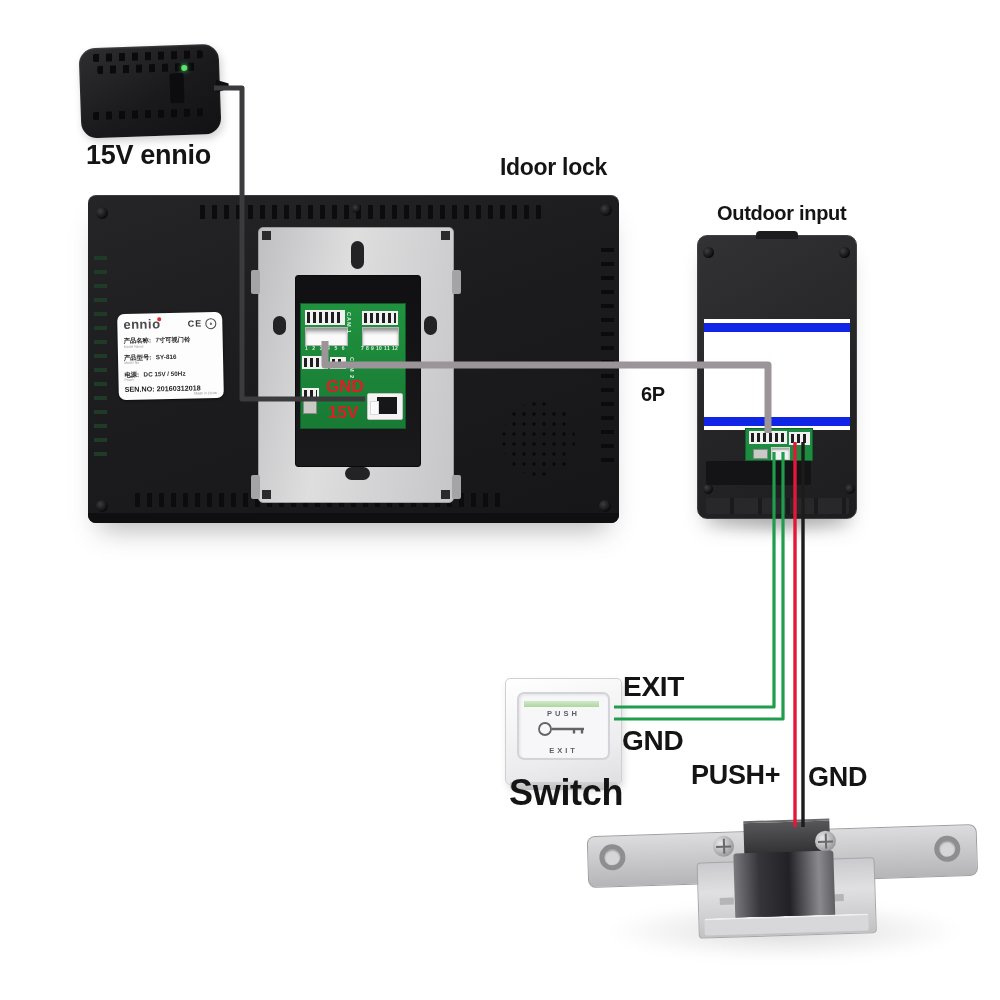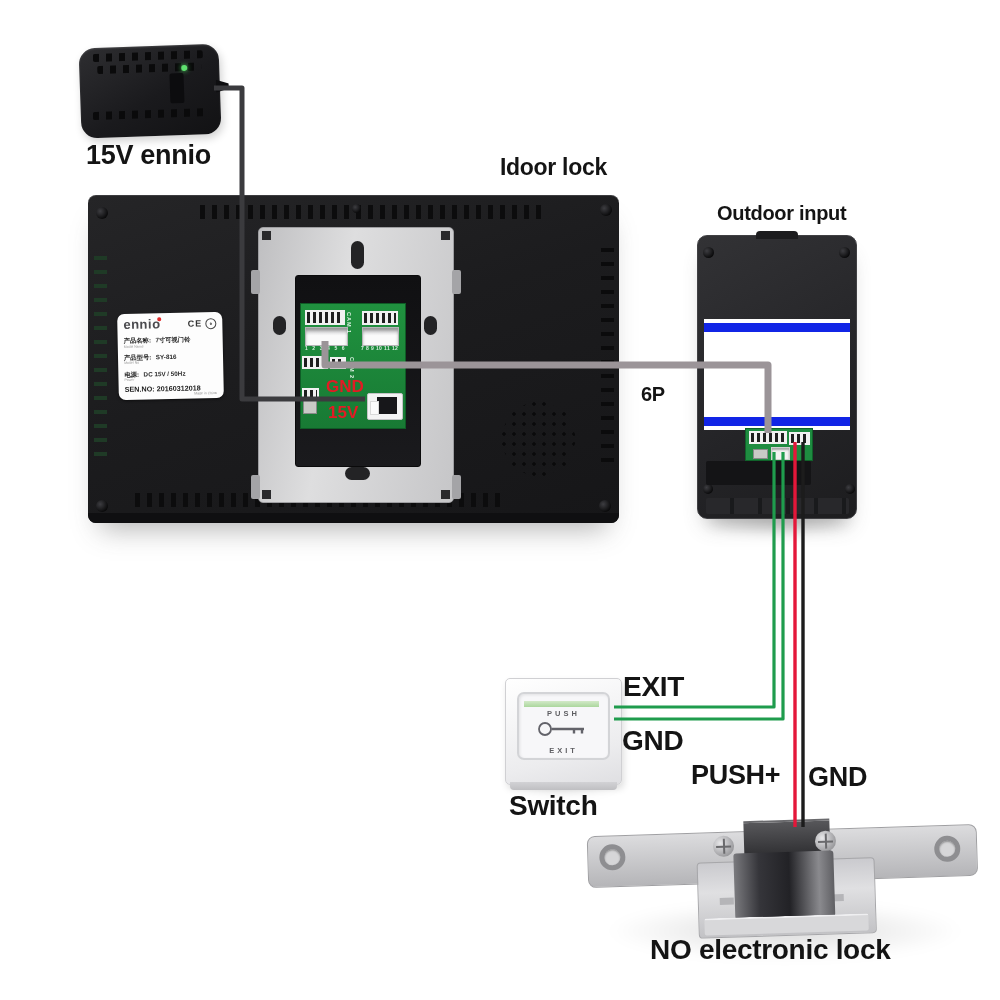--- a/index.html
+++ b/index.html
@@ -290,16 +290,15 @@
   <div class="ann" style="left:86px;top:140px;font-size:27px;">15V ennio</div>
   <div class="ann" style="left:500px;top:154px;font-size:23px;">Idoor lock</div>
   <div class="ann" style="left:717px;top:202px;font-size:20px;">Outdoor input</div>
   <div class="ann" style="left:641px;top:383px;font-size:20px;">6P</div>
   <div class="ann-red" style="left:326px;top:377px;font-size:17px;">GND</div>
   <div class="ann-red" style="left:328px;top:403px;font-size:17px;">15V</div>
   <div class="ann" style="left:623px;top:671px;font-size:28px;">EXIT</div>
   <div class="ann" style="left:622px;top:725px;font-size:28px;">GND</div>
   <div class="ann" style="left:691px;top:760px;font-size:27px;">PUSH+</div>
   <div class="ann" style="left:808px;top:762px;font-size:27px;">GND</div>
-  <div class="ann" style="left:509px;top:790px;font-size:28px;">Switch</div>
-  <div class="ann" style="left:650px;top:934px;font-size:28px;">NO electronic lock</div>
+  <div class="ann" style="left:509px;top:772px;font-size:36px;">Switch</div>
 
 </div>
 
 </body></html>

